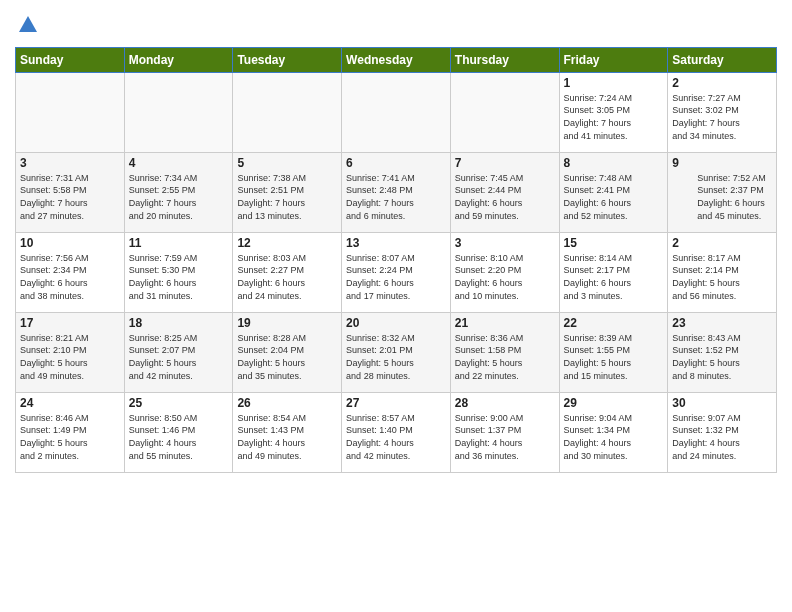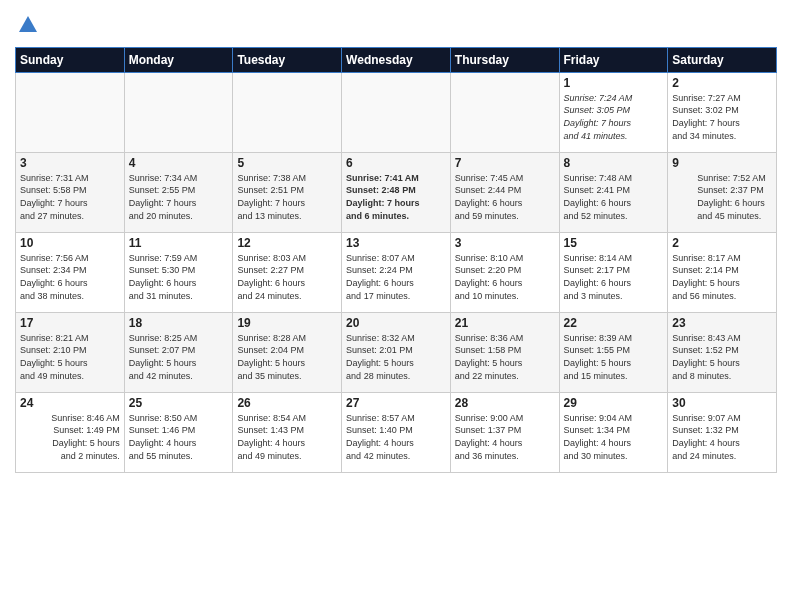--- a/index.html
+++ b/index.html
@@ -50,21 +50,21 @@
       font-size: 16px;
       color: #555;
       margin-top: 2px;
     }
     .calendar-table {
       width: 100%;
       border-collapse: collapse;
       table-layout: fixed;
     }
     .calendar-table th {
-      background-color: #0f172a;
+      background-color: #4d7c0f;
       color: #fff;
       font-size: 12px;
       font-weight: bold;
       padding: 5px 4px;
       text-align: left;
       border: 1px solid #3a7bc8;
     }
     .calendar-table td {
       border: 1px solid #ccc;
       vertical-align: top;
@@ -130,21 +130,21 @@
     </thead>
     <tbody id="calendar-body">
     <tr>
           <td class="empty"></td>
           <td class="empty"></td>
           <td class="empty"></td>
           <td class="empty"></td>
           <td class="empty"></td>
           <td>
             <span class="day-number">1</span>
-            <div class="day-info" style="white-space: pre-line; font-style: italic;">Sunrise: 7:24 AM
+            <div class="day-info" style="white-space: pre-line;">Sunrise: 7:24 AM
 Sunset: 3:05 PM
 Daylight: 7 hours
 and 41 minutes.</div>
           </td>
           <td>
             <span class="day-number">2</span>
             <div class="day-info" style="white-space: pre-line;">Sunrise: 7:27 AM
 Sunset: 3:02 PM
 Daylight: 7 hours
 and 34 minutes.</div>
@@ -167,21 +167,21 @@
           </td>
           <td>
             <span class="day-number">5</span>
             <div class="day-info" style="white-space: pre-line;">Sunrise: 7:38 AM
 Sunset: 2:51 PM
 Daylight: 7 hours
 and 13 minutes.</div>
           </td>
           <td>
             <span class="day-number">6</span>
-            <div class="day-info" style="white-space: pre-line; font-weight: bold;">Sunrise: 7:41 AM
+            <div class="day-info" style="white-space: pre-line;">Sunrise: 7:41 AM
 Sunset: 2:48 PM
 Daylight: 7 hours
 and 6 minutes.</div>
           </td>
           <td>
             <span class="day-number">7</span>
             <div class="day-info" style="white-space: pre-line;">Sunrise: 7:45 AM
 Sunset: 2:44 PM
 Daylight: 6 hours
 and 59 minutes.</div>
@@ -299,21 +299,21 @@
             <span class="day-number">23</span>
             <div class="day-info" style="white-space: pre-line;">Sunrise: 8:43 AM
 Sunset: 1:52 PM
 Daylight: 5 hours
 and 8 minutes.</div>
           </td>
         </tr>
         <tr>
           <td>
             <span class="day-number">24</span>
-            <div class="day-info" style="white-space: pre-line; text-align: right;">Sunrise: 8:46 AM
+            <div class="day-info" style="white-space: pre-line;">Sunrise: 8:46 AM
 Sunset: 1:49 PM
 Daylight: 5 hours
 and 2 minutes.</div>
           </td>
           <td>
             <span class="day-number">25</span>
             <div class="day-info" style="white-space: pre-line;">Sunrise: 8:50 AM
 Sunset: 1:46 PM
 Daylight: 4 hours
 and 55 minutes.</div>

